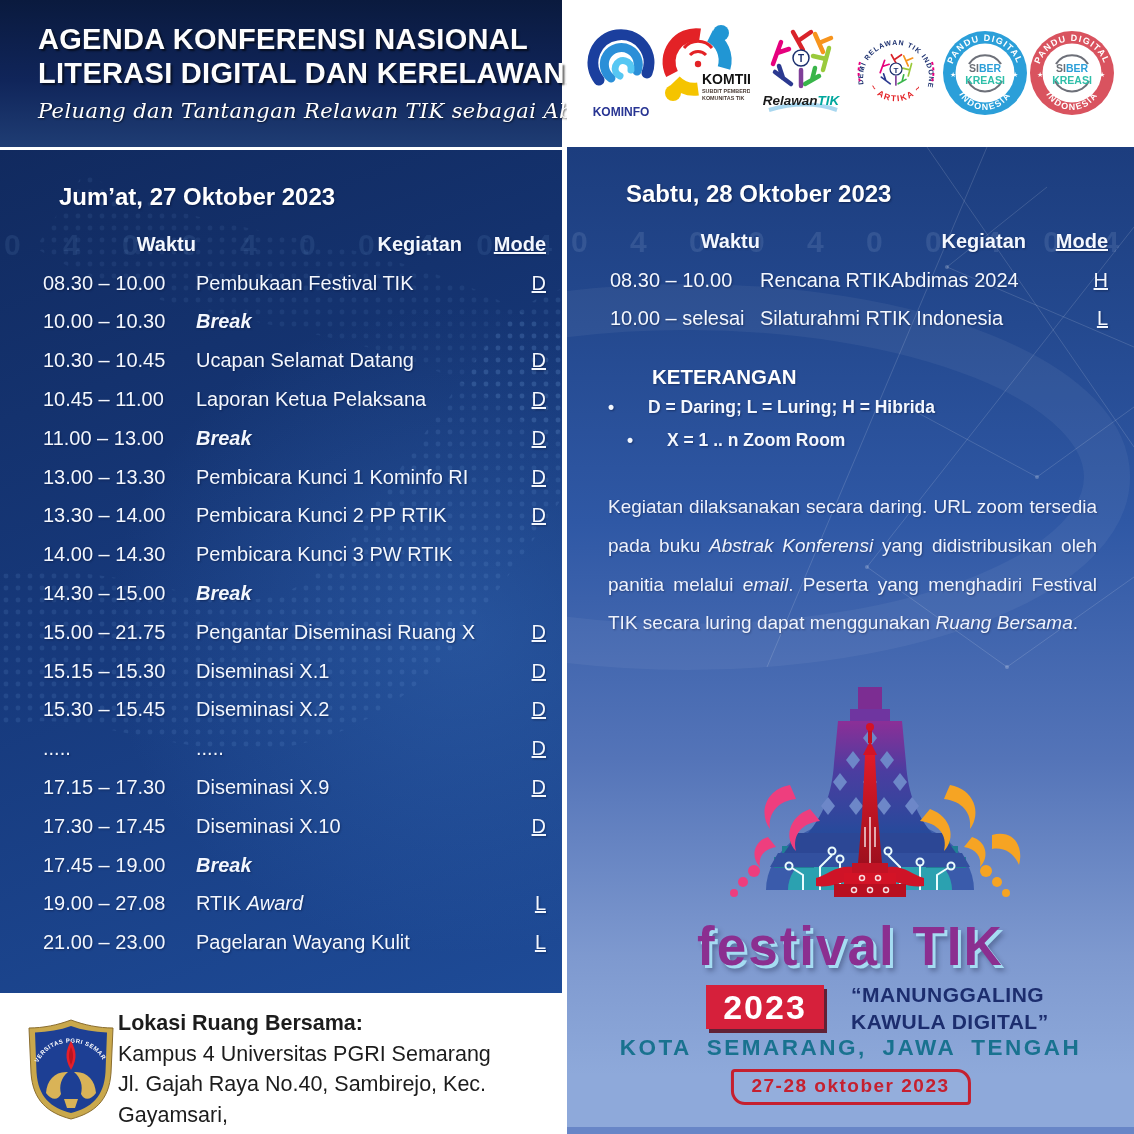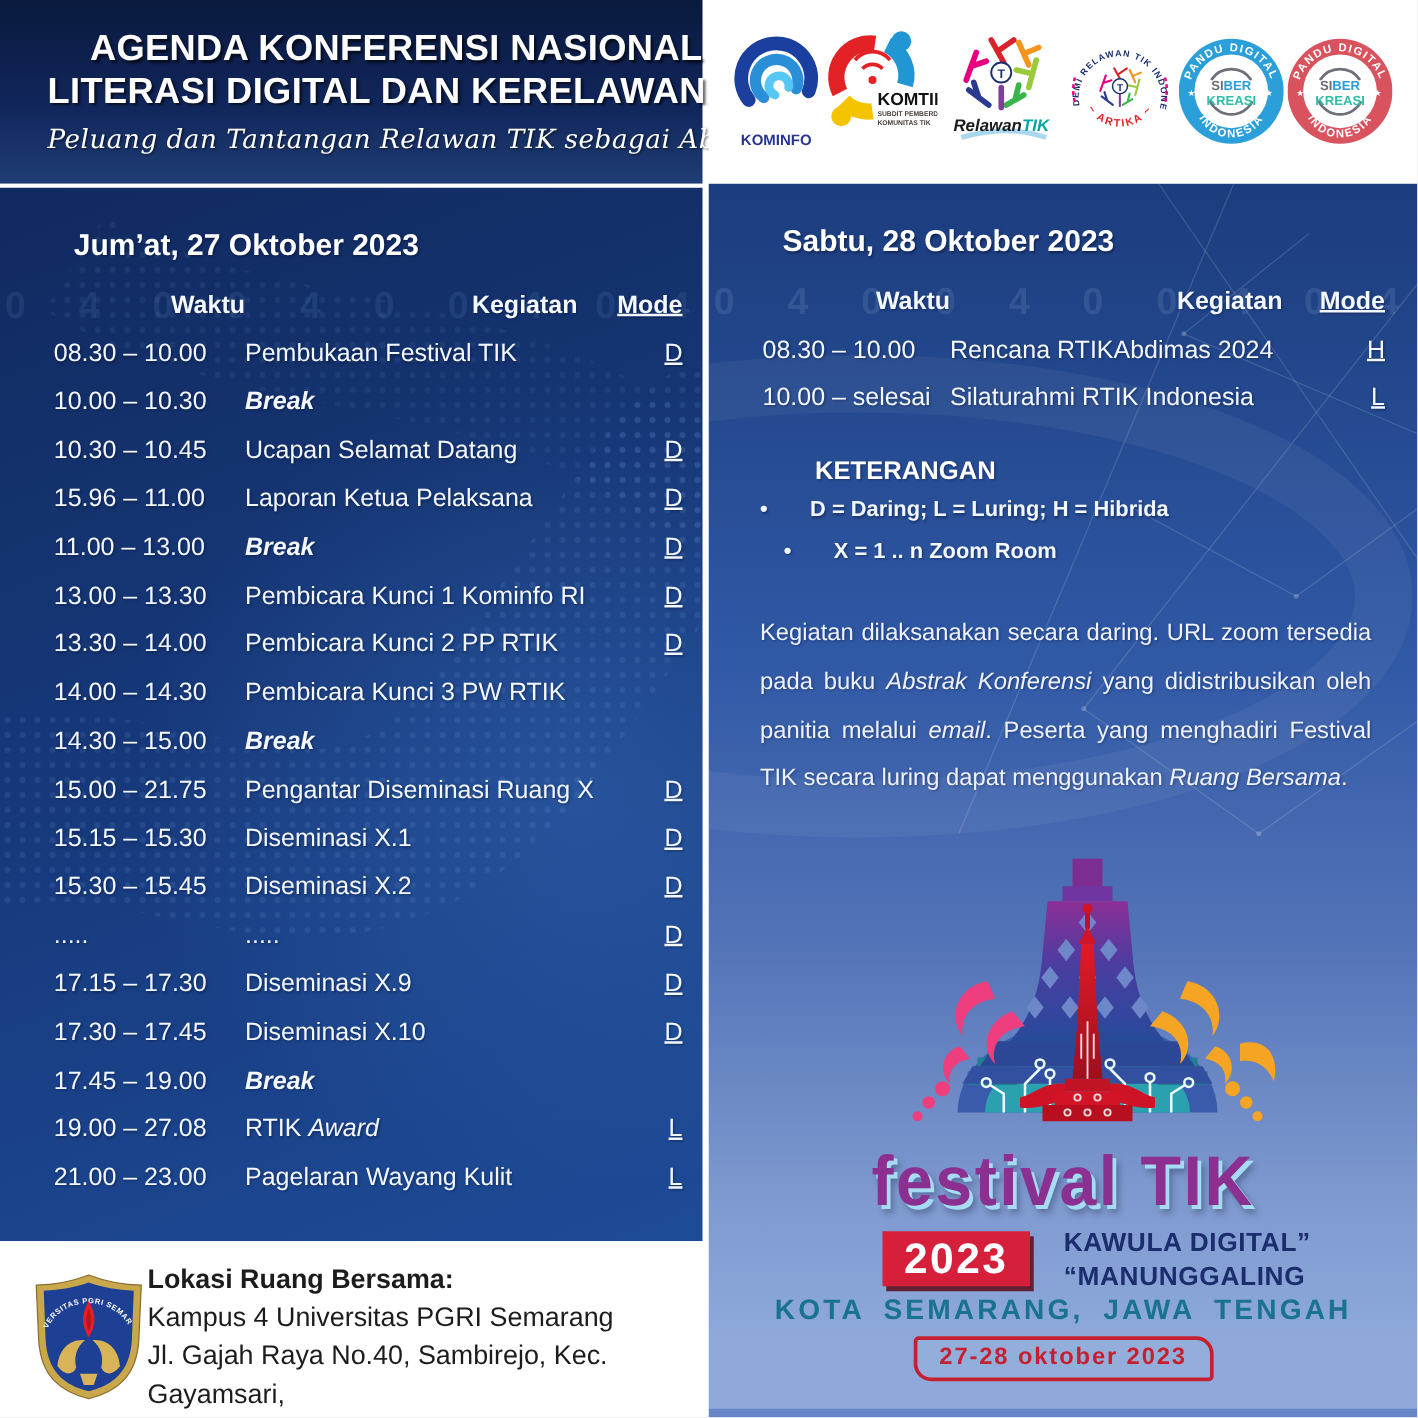--- a/index.html
+++ b/index.html
@@ -3,21 +3,21 @@
 <meta charset="utf-8">
 <style>
   html,body{margin:0;padding:0;background:#e8e8e8;}
   .page{position:relative;width:1134px;height:1134px;background:#ffffff;overflow:hidden;
         font-family:"Liberation Sans",sans-serif;-webkit-font-smoothing:antialiased;}
   .abs{position:absolute;}
 
   
   .header-left{left:0;top:0;width:562px;height:147px;
     background:linear-gradient(180deg,#0a1a3e 0%,#10255a 55%,#1f3d74 100%);
-    padding:22px 0 0 38px;box-sizing:border-box;text-align:right;}
+    padding:22px 0 0 38px;box-sizing:border-box;}
   .title-line{font-size:29px;font-weight:bold;color:#fdfdfd;line-height:34px;letter-spacing:.3px;
     text-shadow:2px 2px 2px rgba(0,0,0,.6);white-space:nowrap;}
   .subtitle{margin-top:9px;font-family:"DejaVu Serif",serif;font-style:italic;font-size:21px;
     color:#ffffff;letter-spacing:.4px;text-shadow:1px 1px 2px rgba(0,0,0,.6);white-space:nowrap;}
 
   .logo-panel{left:567px;top:0;width:567px;height:147px;background:#ffffff;
     display:flex;align-items:center;justify-content:center;gap:3px;padding:0 6px;box-sizing:border-box;}
   .logo-panel svg{display:block;flex:0 0 auto;}
 
   
@@ -225,21 +225,21 @@
       <path d="M60,60 C200,150 420,110 580,260" stroke="url(#dotp)" stroke-width="90" fill="none" opacity=".7"></path>
     </svg>
     <div class="abs day-head">Jum’at, 27 Oktober 2023</div>
     <div class="abs sched sched-l">
       <div class="th c-time">Waktu</div>
       <div class="th c-act">Kegiatan</div>
       <div class="th c-mode">Mode</div>
     <div class="tr"><div class="td c-time">08.30 – 10.00</div><div class="td c-act"><span>Pembukaan Festival TIK</span></div><div class="td c-mode">D</div></div>
         <div class="tr"><div class="td c-time">10.00 – 10.30</div><div class="td c-act"><span class="it bd">Break</span></div><div class="td c-mode"></div></div>
         <div class="tr"><div class="td c-time">10.30 – 10.45</div><div class="td c-act"><span>Ucapan Selamat Datang</span></div><div class="td c-mode">D</div></div>
-        <div class="tr"><div class="td c-time">15.96 – 11.00</div><div class="td c-act"><span>Laporan Ketua Pelaksana</span></div><div class="td c-mode">D</div></div>
+        <div class="tr"><div class="td c-time">10.45 – 11.00</div><div class="td c-act"><span>Laporan Ketua Pelaksana</span></div><div class="td c-mode">D</div></div>
         <div class="tr"><div class="td c-time">11.00 – 13.00</div><div class="td c-act"><span class="it bd">Break</span></div><div class="td c-mode">D</div></div>
         <div class="tr"><div class="td c-time">13.00 – 13.30</div><div class="td c-act"><span>Pembicara Kunci 1 Kominfo RI</span></div><div class="td c-mode">D</div></div>
         <div class="tr"><div class="td c-time">13.30 – 14.00</div><div class="td c-act"><span>Pembicara Kunci 2 PP RTIK</span></div><div class="td c-mode">D</div></div>
         <div class="tr"><div class="td c-time">14.00 – 14.30</div><div class="td c-act"><span>Pembicara Kunci 3 PW RTIK</span></div><div class="td c-mode"></div></div>
         <div class="tr"><div class="td c-time">14.30 – 15.00</div><div class="td c-act"><span class="it bd">Break</span></div><div class="td c-mode"></div></div>
         <div class="tr"><div class="td c-time">15.00 – 21.75</div><div class="td c-act"><span>Pengantar Diseminasi Ruang X</span></div><div class="td c-mode">D</div></div>
         <div class="tr"><div class="td c-time">15.15 – 15.30</div><div class="td c-act"><span>Diseminasi X.1</span></div><div class="td c-mode">D</div></div>
         <div class="tr"><div class="td c-time">15.30 – 15.45</div><div class="td c-act"><span>Diseminasi X.2</span></div><div class="td c-mode">D</div></div>
         <div class="tr"><div class="td c-time">.....</div><div class="td c-act"><span>.....</span></div><div class="td c-mode">D</div></div>
         <div class="tr"><div class="td c-time">17.15 – 17.30</div><div class="td c-act"><span>Diseminasi X.9</span></div><div class="td c-mode">D</div></div>
@@ -407,22 +407,22 @@
         <path d="M322,168 C344,162 354,180 349,198 C344,186 334,180 322,182 Z"></path>
         <circle cx="316" cy="204" r="6"></circle>
           <circle cx="327" cy="215" r="5"></circle>
           <circle cx="336" cy="226" r="4"></circle>
       </g>
     </svg>
 
     <div class="abs fest-wordmark">festival TIK</div>
     <div class="abs fest-year">2023</div>
     <div class="abs fest-tagline">
+      <div>“MANUNGGALING</div>
       <div>KAWULA DIGITAL”</div>
-      <div>“MANUNGGALING</div>
     </div>
     <div class="abs fest-city">KOTA SEMARANG, JAWA TENGAH</div>
     <div class="abs fest-dates">27-28 oktober 2023</div>
 
     <div class="abs bottom-strip"></div>
   </div>
 
 </div>
 
 </body></html>

